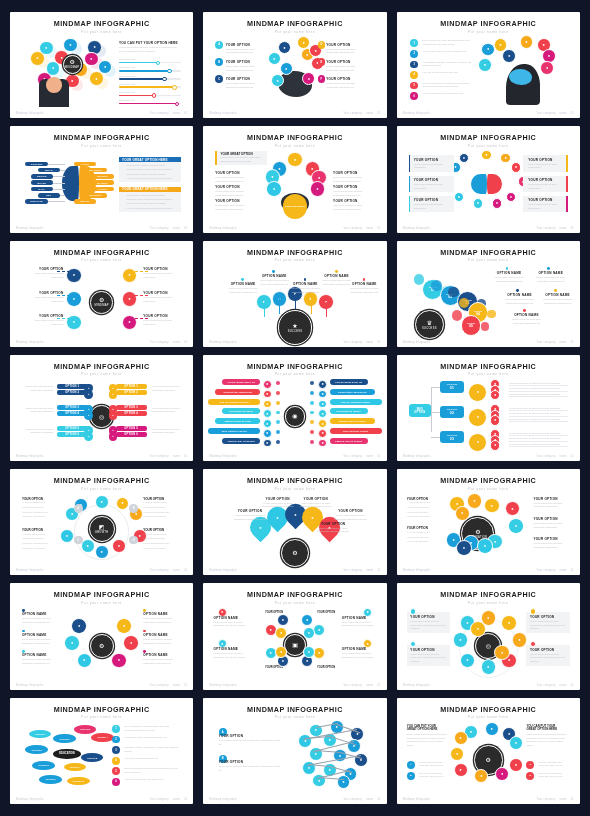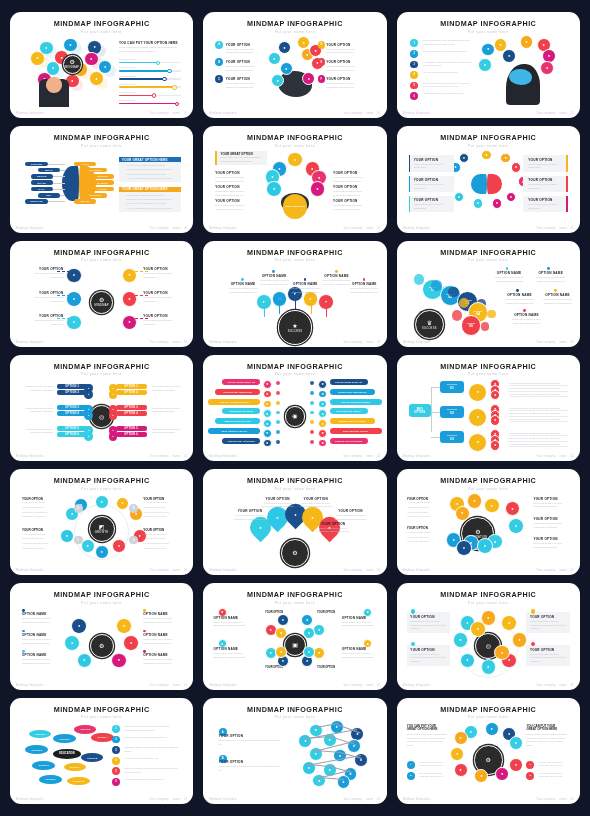--- a/index.html
+++ b/index.html
@@ -14,21 +14,21 @@
     grid-template-columns: repeat(3, 1fr);
     grid-template-rows: repeat(7, 1fr);
     gap: 8px 10px;
     padding: 12px 10px;
     width: 590px; height: 816px;
   }
   .slide {
     background: #ffffff;
     position: relative;
     overflow: hidden;
-    border-radius: 11px;
+    border-radius: 1px;
   }
   .s-title {
     text-align: center;
     font-size: 7.2px;
     font-weight: bold;
     letter-spacing: 0.5px;
     color: #1b1b1b;
     padding-top: 7px;
     font-family: "Liberation Sans", sans-serif;
   }

